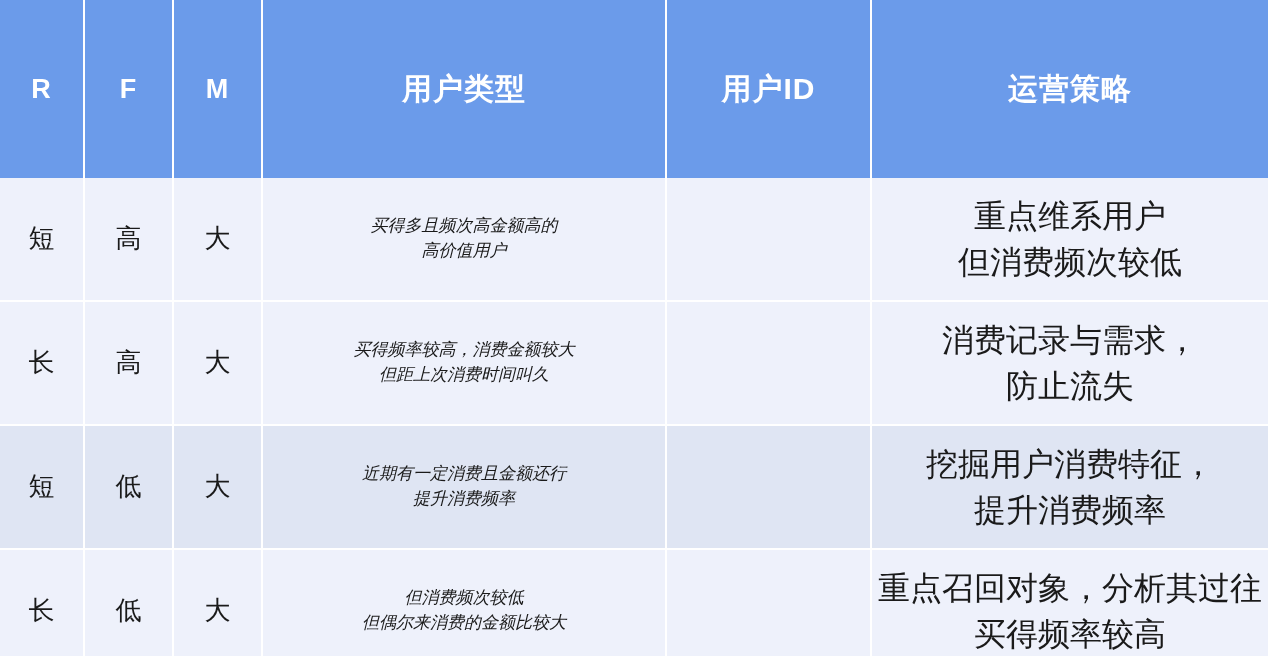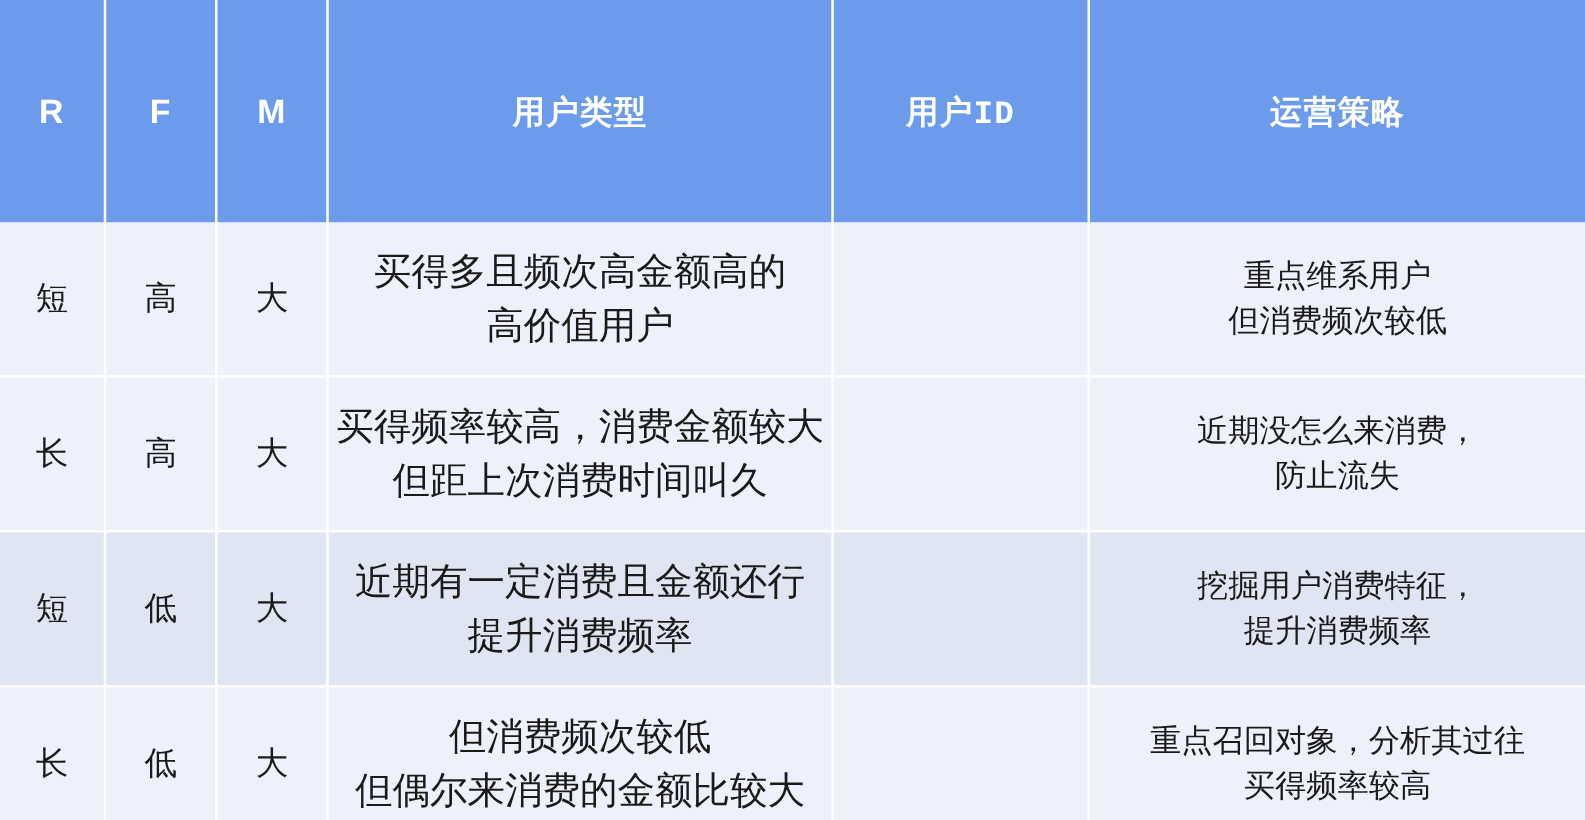--- a/index.html
+++ b/index.html
@@ -32,43 +32,42 @@
     font-weight: bold;
     text-align: center;
     vertical-align: middle;
     border-right: 2px solid #ffffff;
     letter-spacing: 1px;
   }
   .rfm-table th.small-head {
     font-size: 27px;
   }
   .rfm-table th.big-head {
-    font-size: 26px;
-    font-family: Liberation Mono, monospace;
+    font-size: 30px;
   }
   .rfm-table th:last-child { border-right: none; }
 
   .rfm-table td {
     height: 120px;
     text-align: center;
     vertical-align: middle;
     color: #1a1a1a;
     border-right: 2px solid #ffffff;
     border-bottom: 2px solid #ffffff;
     line-height: 1.45;
   }
   .rfm-table td:last-child { border-right: none; }
   .rfm-table tbody tr:last-child td { border-bottom: none; }
 
   .rfm-table tbody tr.row-light td { background: #eef1fb; }
   .rfm-table tbody tr.row-dark td { background: #dfe5f3; }
 
   .cell-letter { font-size: 26px; }
-  .cell-text { font-size: 30px; }
-  .cell-strategy { font-size: 25px; }
+  .cell-text { font-size: 17px; font-style: italic; }
+  .cell-strategy { font-size: 32px; }
   .cell-id { font-size: 23px; }
 
   .line { display: block; }
 </style>
 </head>
 <body>
 
 <table class="rfm-table">
   <colgroup>
     <col class="c-r">
@@ -106,21 +105,21 @@
     <tr class="row-light">
       <td class="cell-letter">长</td>
       <td class="cell-letter">高</td>
       <td class="cell-letter">大</td>
       <td class="cell-text">
         <span class="line">买得频率较高，消费金额较大</span>
         <span class="line">但距上次消费时间叫久</span>
       </td>
       <td class="cell-id"></td>
       <td class="cell-strategy">
-        <span class="line">近期没怎么来消费，</span>
+        <span class="line">消费记录与需求，</span>
         <span class="line">防止流失</span>
       </td>
     </tr>
     <tr class="row-dark">
       <td class="cell-letter">短</td>
       <td class="cell-letter">低</td>
       <td class="cell-letter">大</td>
       <td class="cell-text">
         <span class="line">近期有一定消费且金额还行</span>
         <span class="line">提升消费频率</span>

